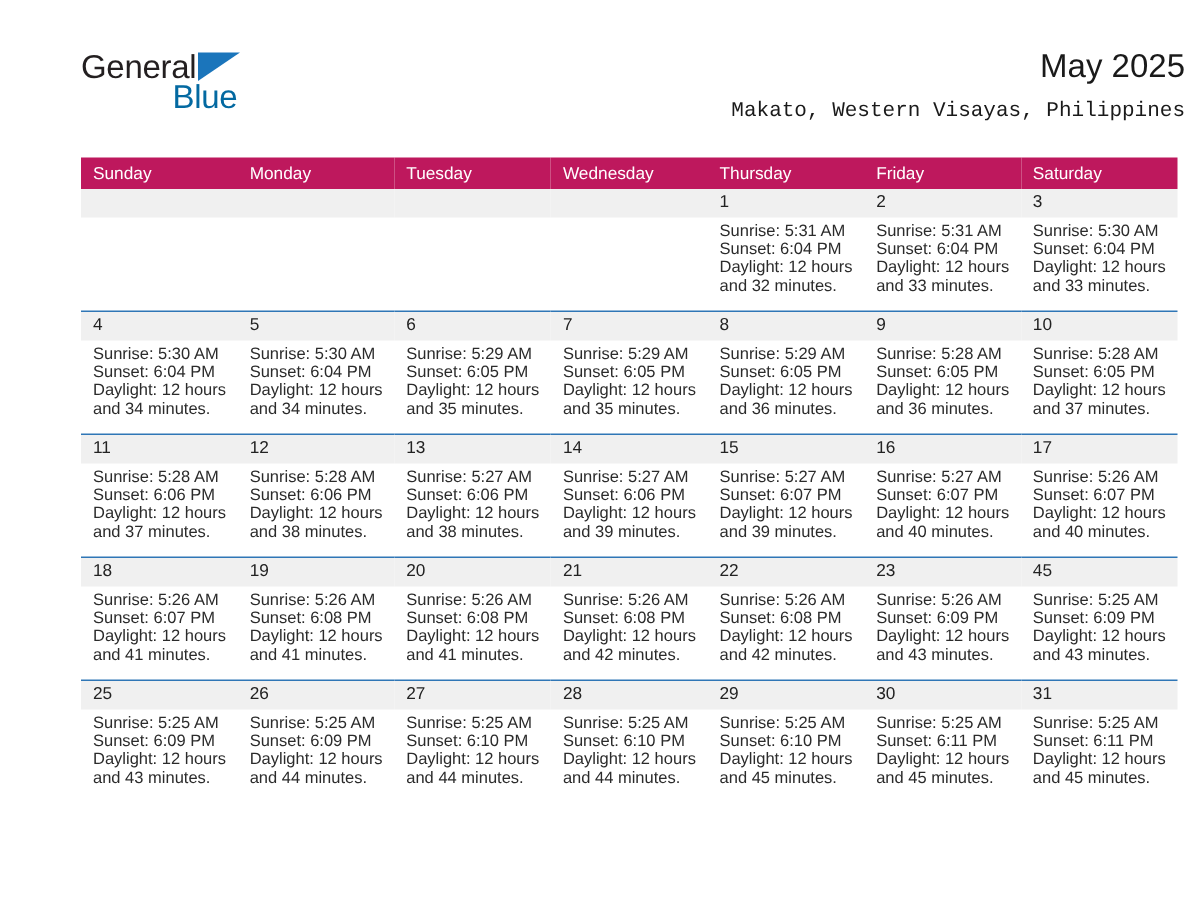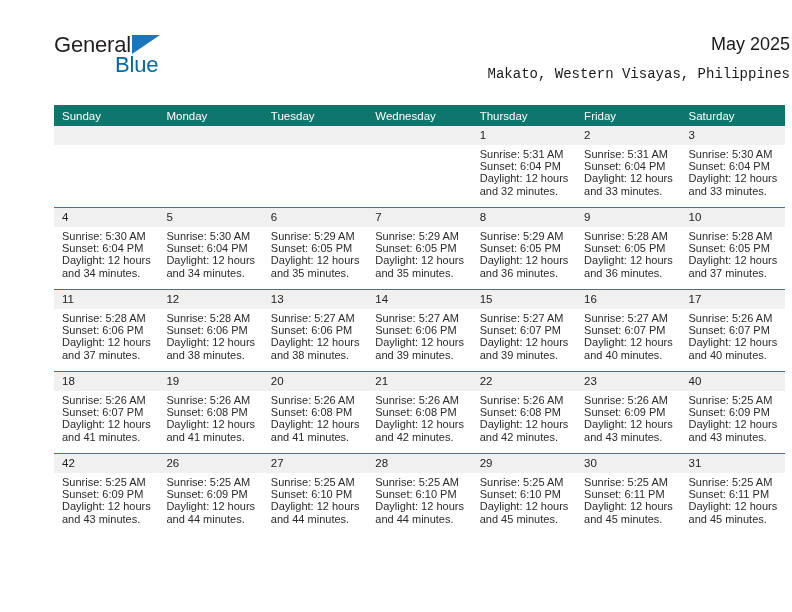--- a/index.html
+++ b/index.html
@@ -66,21 +66,21 @@
     color: #0369a1;
     font-family: "Liberation Sans", sans-serif;
   }
   .title-block {
     position: absolute;
     right: 0;
     top: 0;
     text-align: right;
   }
   .cal-title {
-    font-size: 18px;
+    font-size: 22px;
     line-height: 32px;
     color: #1a1a1a;
     font-weight: normal;
     font-family: "Liberation Sans", sans-serif;
   }
   .cal-subtitle {
     margin-top: 6px;
     font-size: 14px;
     line-height: 17px;
     color: #1a1a1a;
@@ -90,21 +90,21 @@
   
   .calendar {
     position: absolute;
     left: 28px;
     top: 105px;
     width: 731px;
     border-collapse: collapse;
     table-layout: fixed;
   }
   .calendar th {
-    background: #0f766e;
+    background: #be185d;
     color: #ffffff;
     font-size: 11.5px;
     font-weight: normal;
     text-align: left;
     padding: 4px 0 4px 8px;
     height: 13px;
     font-family: "Liberation Sans", sans-serif;
   }
   .calendar td {
     vertical-align: top;
@@ -350,30 +350,30 @@
 and 42 minutes.</div>
           </td>
           <td>
             <div class="daynum">23</div>
             <div class="info">Sunrise: 5:26 AM
 Sunset: 6:09 PM
 Daylight: 12 hours
 and 43 minutes.</div>
           </td>
           <td>
-            <div class="daynum">40</div>
+            <div class="daynum">45</div>
             <div class="info">Sunrise: 5:25 AM
 Sunset: 6:09 PM
 Daylight: 12 hours
 and 43 minutes.</div>
           </td>
         </tr>
         <tr class="week-row">
           <td>
-            <div class="daynum">42</div>
+            <div class="daynum">25</div>
             <div class="info">Sunrise: 5:25 AM
 Sunset: 6:09 PM
 Daylight: 12 hours
 and 43 minutes.</div>
           </td>
           <td>
             <div class="daynum">26</div>
             <div class="info">Sunrise: 5:25 AM
 Sunset: 6:09 PM
 Daylight: 12 hours

